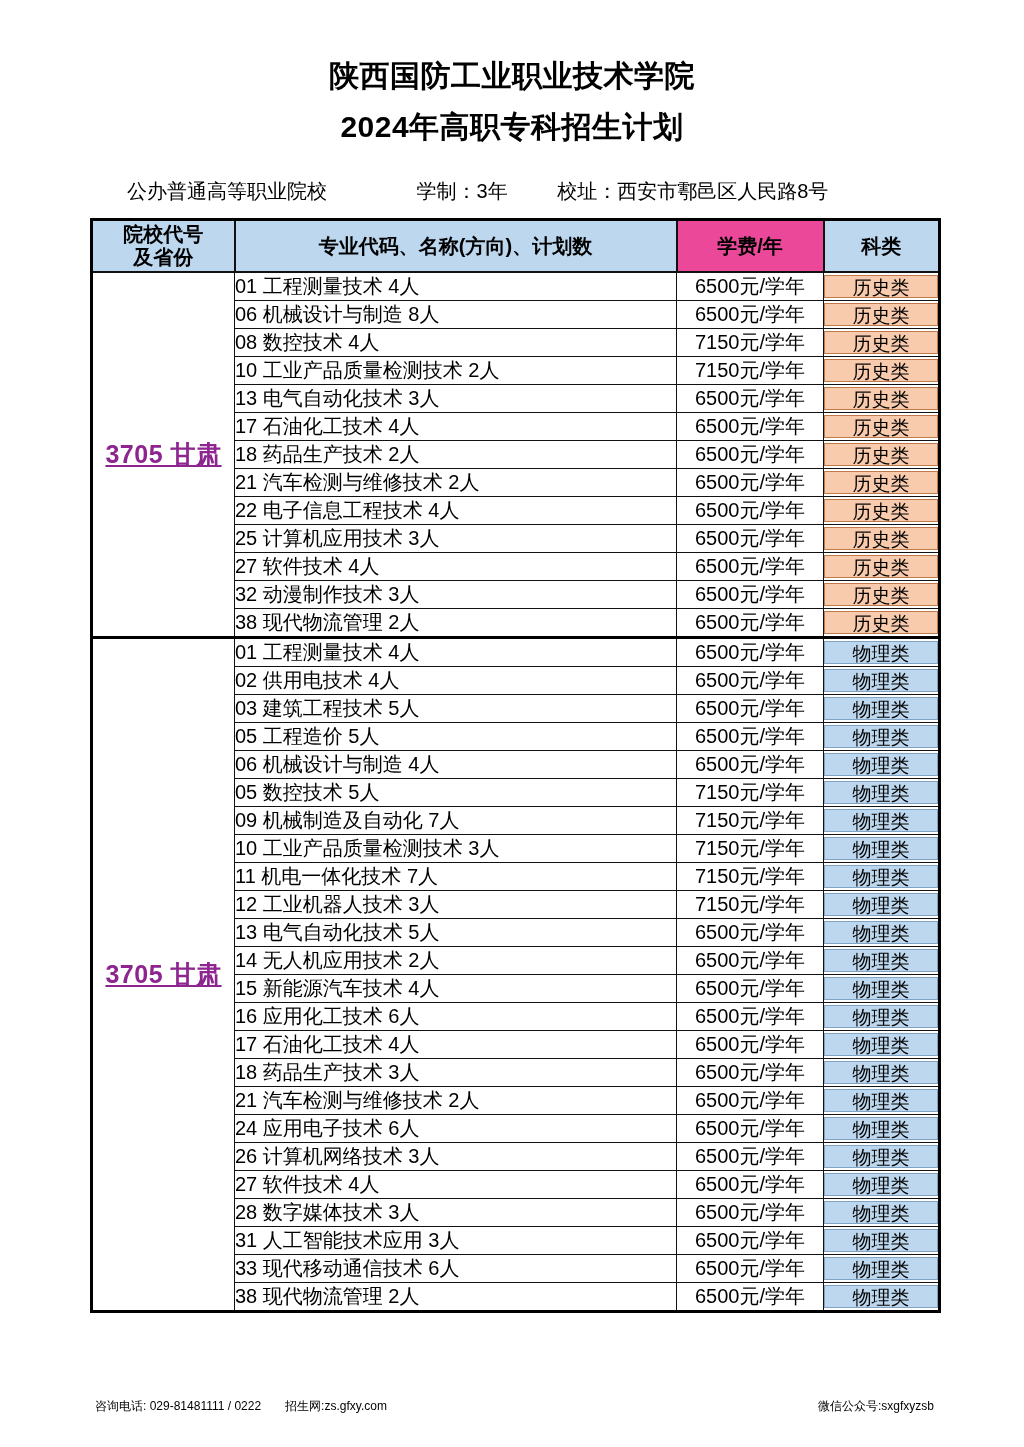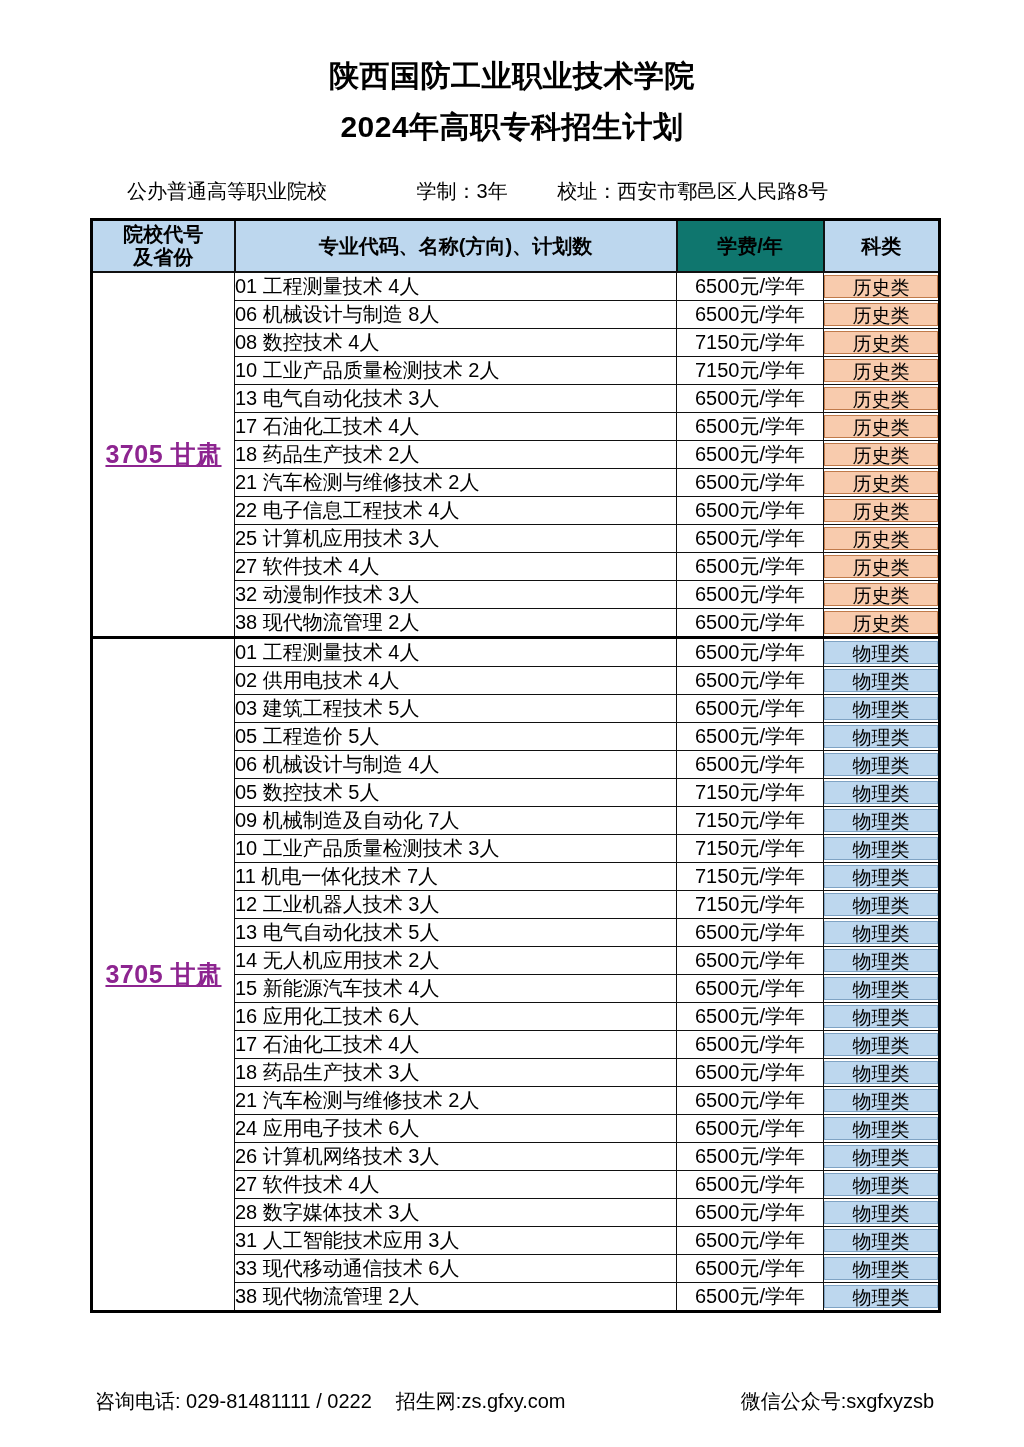--- a/index.html
+++ b/index.html
@@ -81,21 +81,21 @@
   }
   tr.section-start td { border-top: 3px solid #000; }
 
   .footer {
     position: absolute;
     left: 95px;
     right: 90px;
     bottom: 32px;
     display: flex;
     align-items: center;
-    font-size: 20px;
+    font-size: 12px;
     white-space: nowrap;
   }
   .footer-website { margin-left: 24px; }
   .footer-wechat  { margin-left: auto; }
 </style>
 </head>
 <body>
 
 <div class="title">陕西国防工业职业技术学院</div>
 <div class="subtitle">2024年高职专科招生计划</div>
@@ -113,21 +113,21 @@
     <col style="width:147px">
     <col style="width:116px">
   </colgroup>
   <thead>
     <tr>
       <th style="background: rgb(189, 215, 238); margin-top: 23px;">
         <span>院校代号</span><br>
         <span>及省份</span>
       </th>
       <th style="background: rgb(189, 215, 238);">专业代码、名称(方向)、计划数</th>
-      <th style="background: #0f766e;">学费/年</th>
+      <th style="background: #ec4899;">学费/年</th>
       <th style="background: rgb(189, 215, 238);">科类</th>
     </tr>
   </thead>
   <tbody>
       <tr>
         <td class="code-cell" rowspan="13"><span class="code-text" style="color: rgb(141, 36, 144);">3705 甘肃</span></td>
         <td class="major-cell">01 工程测量技术 4人</td>
         <td class="fee-cell">6500元/学年</td>
         <td class="cat-cell">
           <div class="chip" style="background: rgb(248, 203, 173); border: 1px solid rgb(192, 122, 74);">历史类</div>

